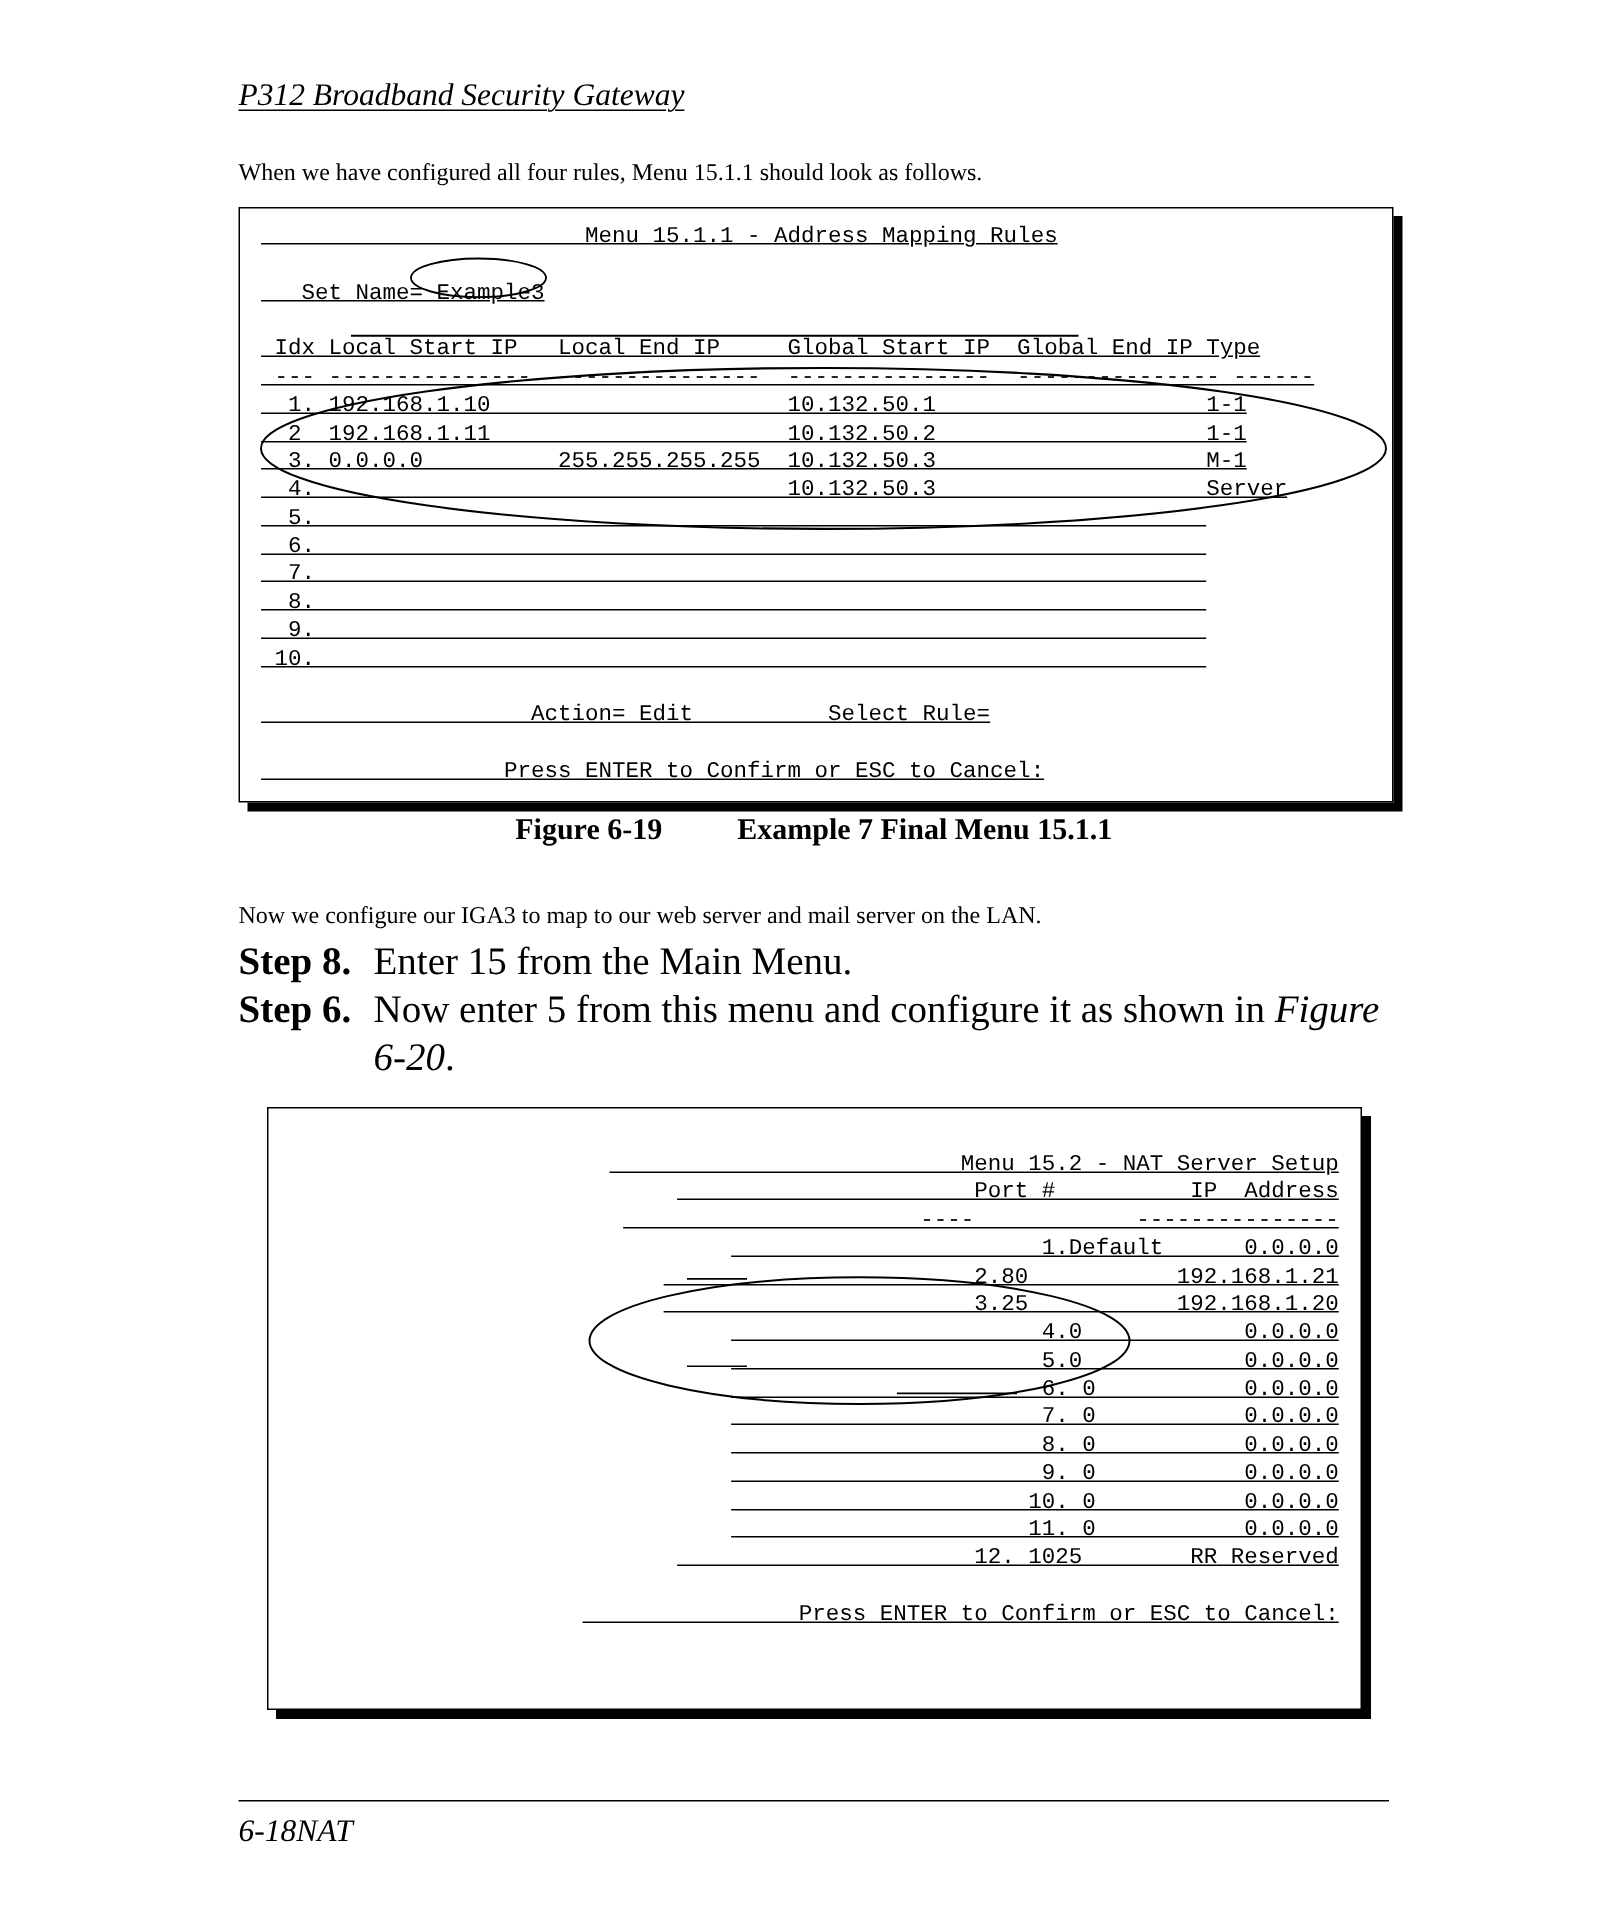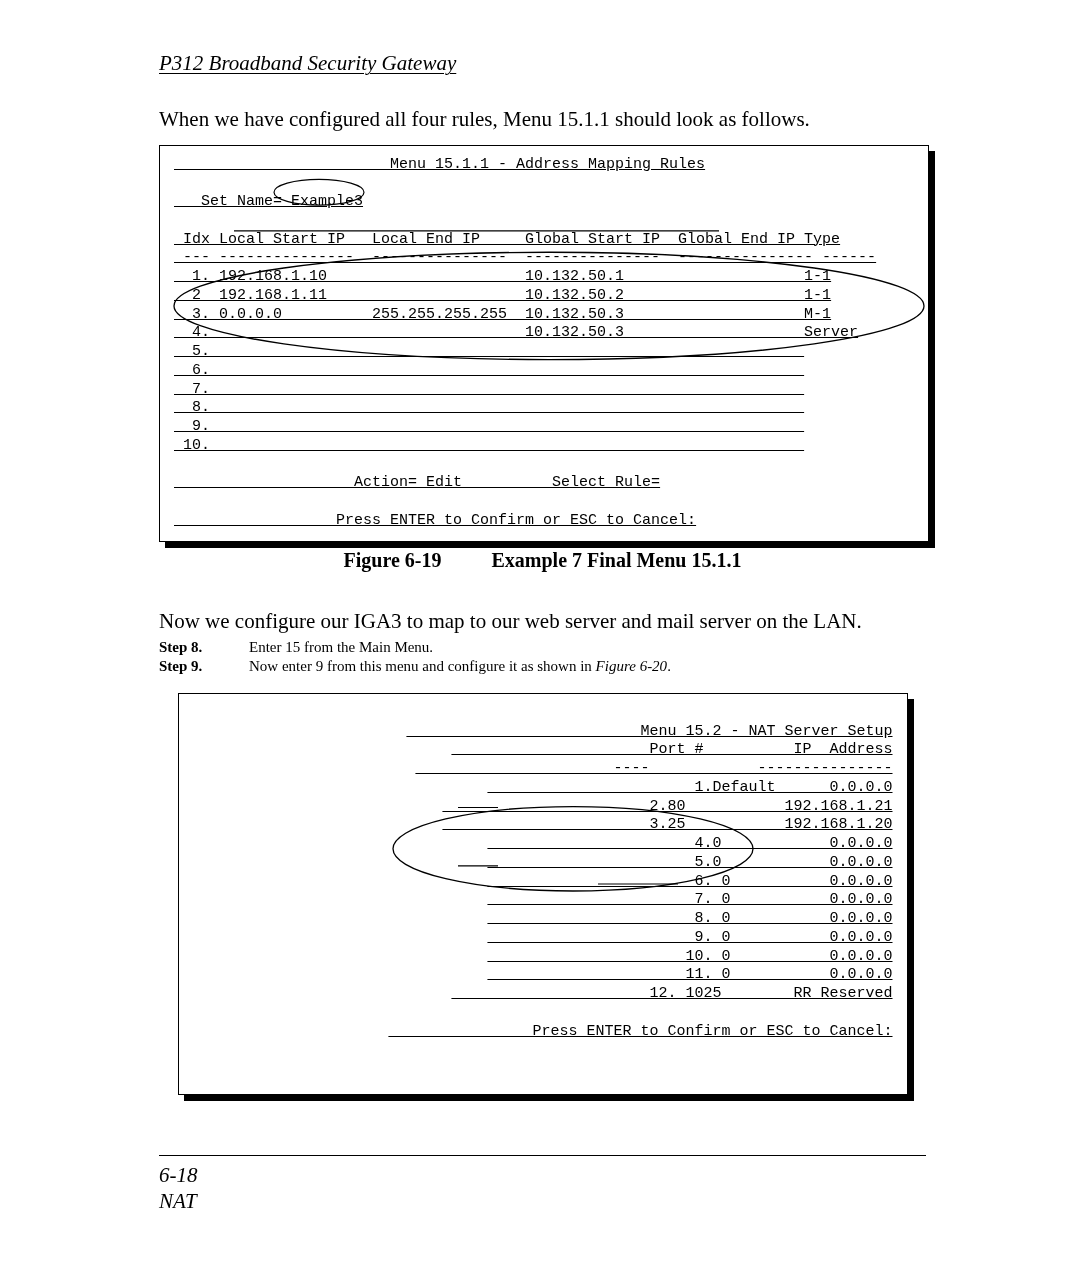--- a/index.html
+++ b/index.html
@@ -21,21 +21,21 @@
     font-style: italic;
     font-size: 21px;
     text-decoration: underline;
     text-decoration-thickness: 1.3px;
     text-underline-offset: 3px;
     padding-bottom: 2px;
     margin-bottom: 28px;
   }
   p.body {
     margin: 12px 0 12px 0;
-    font-size: 21px;
+    font-size: 16px;
   }
   .terminal-box {
     width: 770px;
     margin: 10px auto 4px auto;
     position: relative;
     text-decoration: underline;
   }
   .terminal-shadow {
     position: absolute;
     top: 6px; left: 6px;
@@ -63,41 +63,38 @@
     width: 50px;
   }
   
   .overlay { position: absolute; top:0; left:0; width:100%; height:100%; pointer-events:none; }
 
   .steps {
     margin: 4px 0 18px 0;
   }
   .step-row {
     display: flex;
-    font-size: 15px;
+    font-size: 26px;
     line-height: 1.2;
     margin: 1px 0;
-    align-items: center;
   }
   .step-label { font-weight: bold; width: 90px; flex: none; }
   .step-text { flex: 1; }
   .step-text em { font-style: italic; }
 
   .footer-rule {
     border-top: 1.3px solid #000;
     margin-top: 60px;
     height: 0;
   }
   .footer {
     display: flex;
-    justify-content: space-between;
     font-style: italic;
     font-size: 21px;
     padding-top: 6px;
-    flex-direction: column;
   }
 
   
   .terminal-box.small { width: 730px; text-align: right; }
 
 </style>
 </head>
 <body>
 
 <div class="page">
@@ -144,22 +141,22 @@
   </div>
 
   <p class="body" style="margin-bottom:0;margin-top:35px;">Now we configure our IGA3 to map to our web server and mail server on the LAN.</p>
 
   <div class="steps" id="steps">
       <div class="step-row">
         <div class="step-label">Step 8.</div>
         <div class="step-text">Enter 15 from the Main Menu.</div>
       </div>
       <div class="step-row">
-        <div class="step-label">Step 9.</div>
-        <div class="step-text"><span>Now enter 9 from this menu and configure it as shown in </span><em>Figure 6-20</em><span>.</span></div>
+        <div class="step-label">Step 6.</div>
+        <div class="step-text"><span>Now enter 5 from this menu and configure it as shown in </span><em>Figure 6-20</em><span>.</span></div>
       </div>
     </div>
 
   <div class="terminal-box small">
     <div class="terminal-shadow"></div>
     <div class="terminal-inner" id="term2" style="min-height:380px;">
                           Menu 15.2 - NAT Server Setup
                       Port #          IP  Address
                       ----            ---------------
                        1.Default      0.0.0.0

